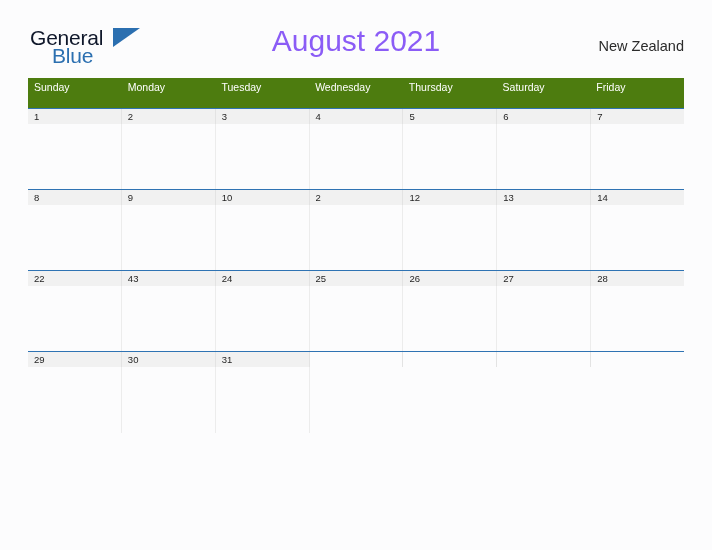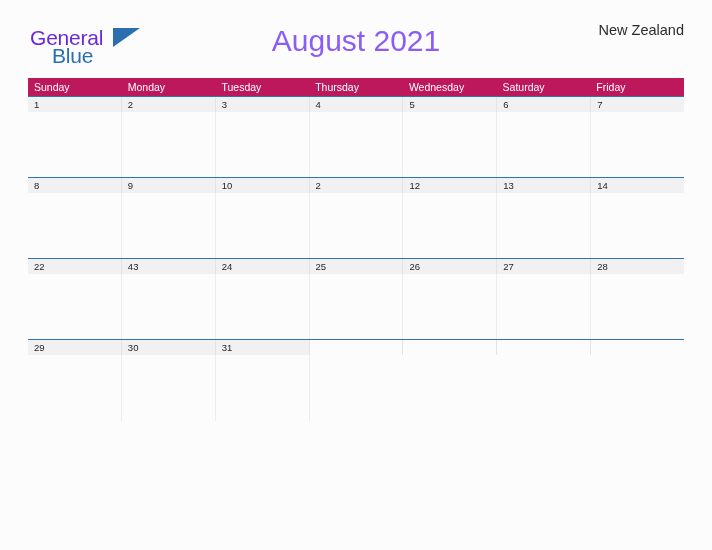--- a/index.html
+++ b/index.html
@@ -36,21 +36,21 @@
     top: 5px;
     width: 130px;
     height: 42px;
     line-height: 1;
   }
   .logo-general {
     position: absolute;
     left: 2px;
     top: 0px;
     font-size: 21px;
-    color: #6d28d9;
+    color: #0f172a;
     letter-spacing: -0.2px;
     font-family: "Liberation Sans", sans-serif;
   }
   .logo-blue {
     position: absolute;
     left: 24px;
     top: 18px;
     font-size: 21px;
     color: #2b6fb0;
     letter-spacing: -0.2px;
@@ -74,39 +74,40 @@
     text-align: center;
     font-size: 30px;
     color: #8b5cf6;
     font-weight: normal;
     font-family: "Liberation Sans", sans-serif;
   }
 
   .region {
     position: absolute;
     right: 0;
-    top: 0;
+    top: 16px;
     font-size: 14.5px;
     color: #2b2b2b;
     text-align: right;
     font-family: "Liberation Sans", sans-serif;
   }
 
   
   .calendar {
     position: absolute;
     left: 28px;
     top: 78px;
     width: 656px;
   }
 
   .dow-row {
     display: flex;
-    background: #be185d;
-    height: 18px;
+    background: #4d7c0f;
+    height: 30px;
+    justify-content: center;
   }
   .dow-cell {
     flex: 1 1 0;
     color: #ffffff;
     font-size: 10.5px;
     line-height: 18px;
     padding-left: 6px;
     box-sizing: border-box;
     white-space: nowrap;
     font-family: "Liberation Sans", sans-serif;
@@ -179,22 +180,22 @@
     <div class="region">New Zealand</div>
 
   </div>
 
   <div class="calendar">
 
     <div class="dow-row">
       <div class="dow-cell">Sunday</div>
       <div class="dow-cell">Monday</div>
       <div class="dow-cell">Tuesday</div>
+      <div class="dow-cell">Wednesday</div>
       <div class="dow-cell">Thursday</div>
-      <div class="dow-cell">Wednesday</div>
       <div class="dow-cell">Saturday</div>
       <div class="dow-cell">Friday</div>
     </div>
 
     <div class="week-row">
       <div class="date-band">
         <div class="date-cell">1</div>
         <div class="date-cell">2</div>
         <div class="date-cell">3</div>
         <div class="date-cell">4</div>

